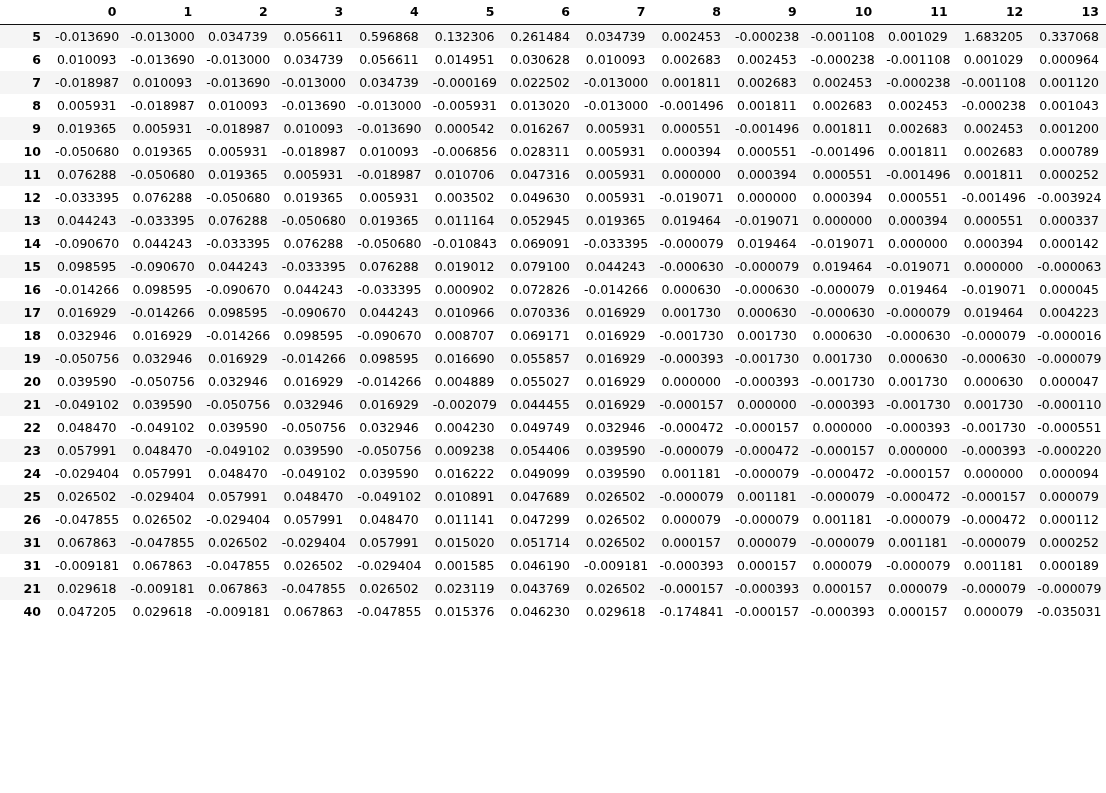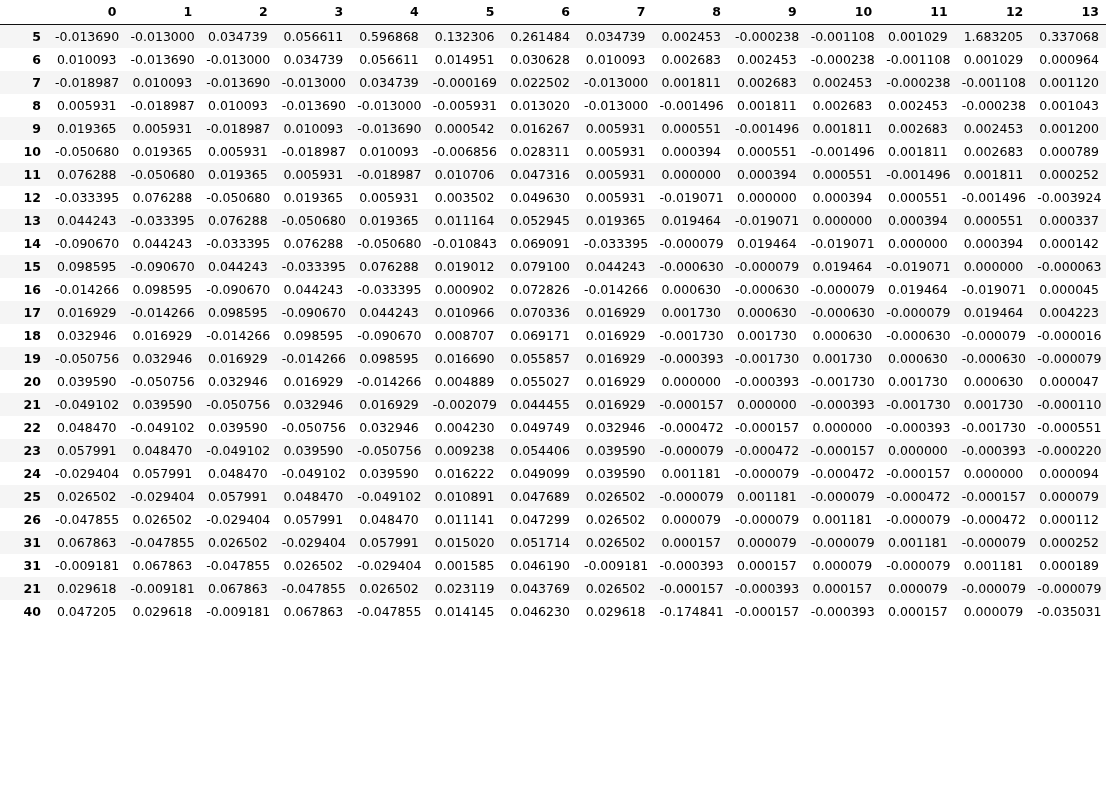--- a/index.html
+++ b/index.html
@@ -505,21 +505,21 @@
         <td>-0.000079</td>
         <td>-0.000079</td>
       </tr>
       <tr class="even">
         <th class="rowidx">40</th>
         <td>0.047205</td>
         <td>0.029618</td>
         <td>-0.009181</td>
         <td>0.067863</td>
         <td>-0.047855</td>
-        <td>0.014145</td>
+        <td>0.015376</td>
         <td>0.046230</td>
         <td>0.029618</td>
         <td>-0.174841</td>
         <td>-0.000157</td>
         <td>-0.000393</td>
         <td>0.000157</td>
         <td>0.000079</td>
         <td>-0.035031</td>
       </tr>
     </tbody>

